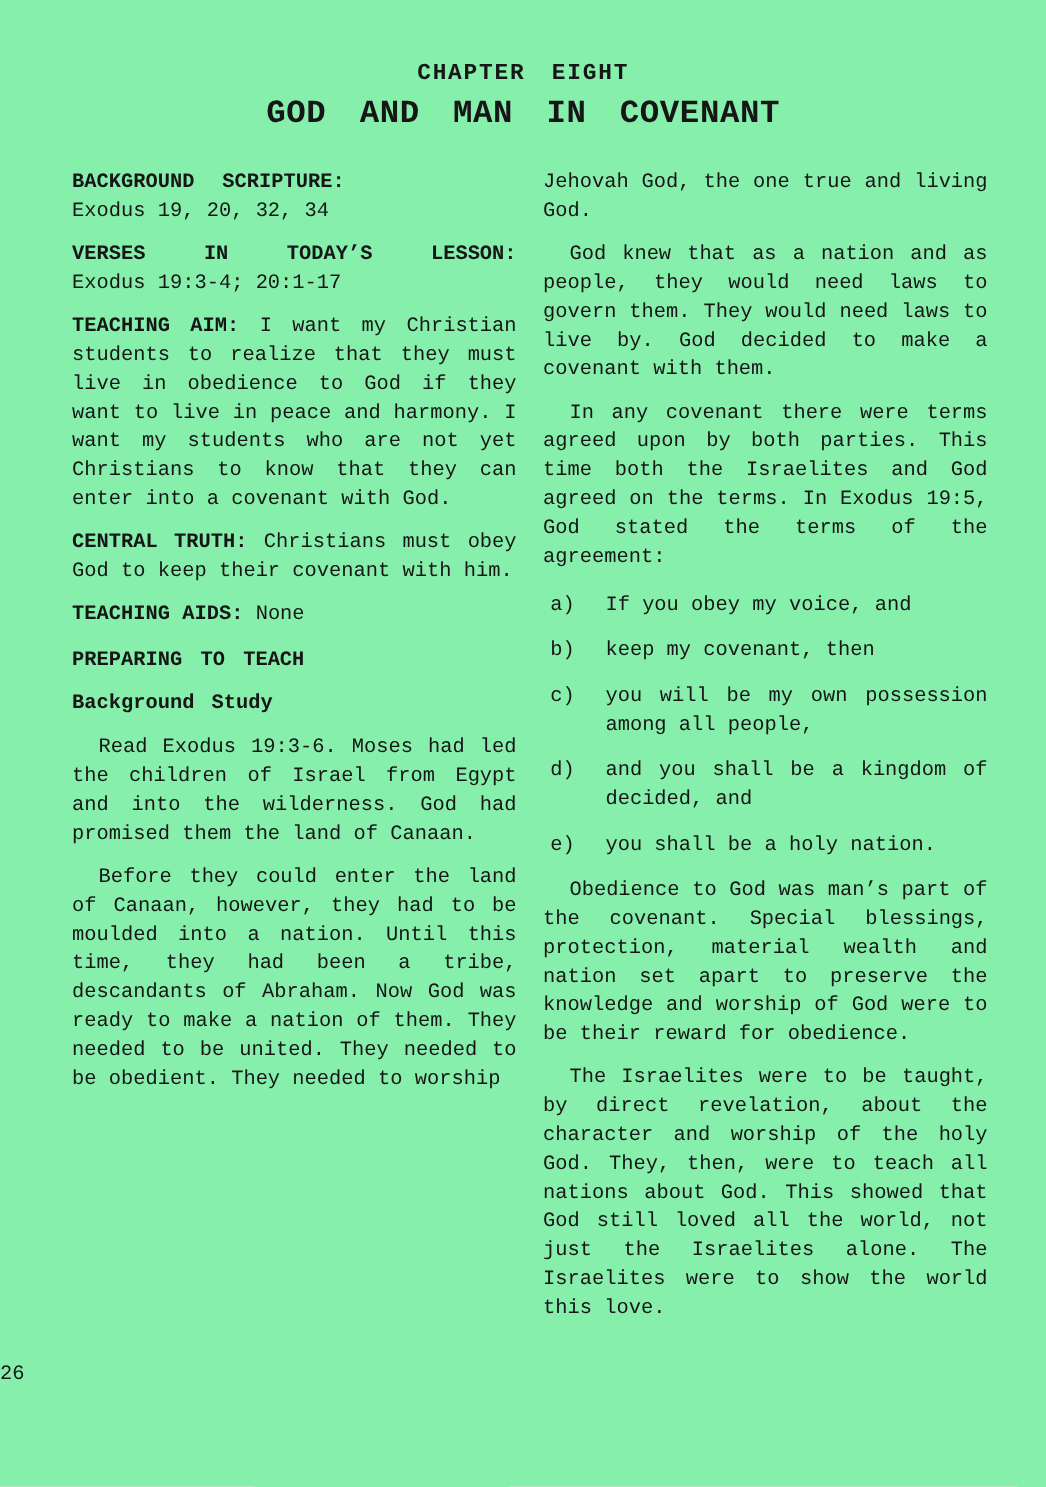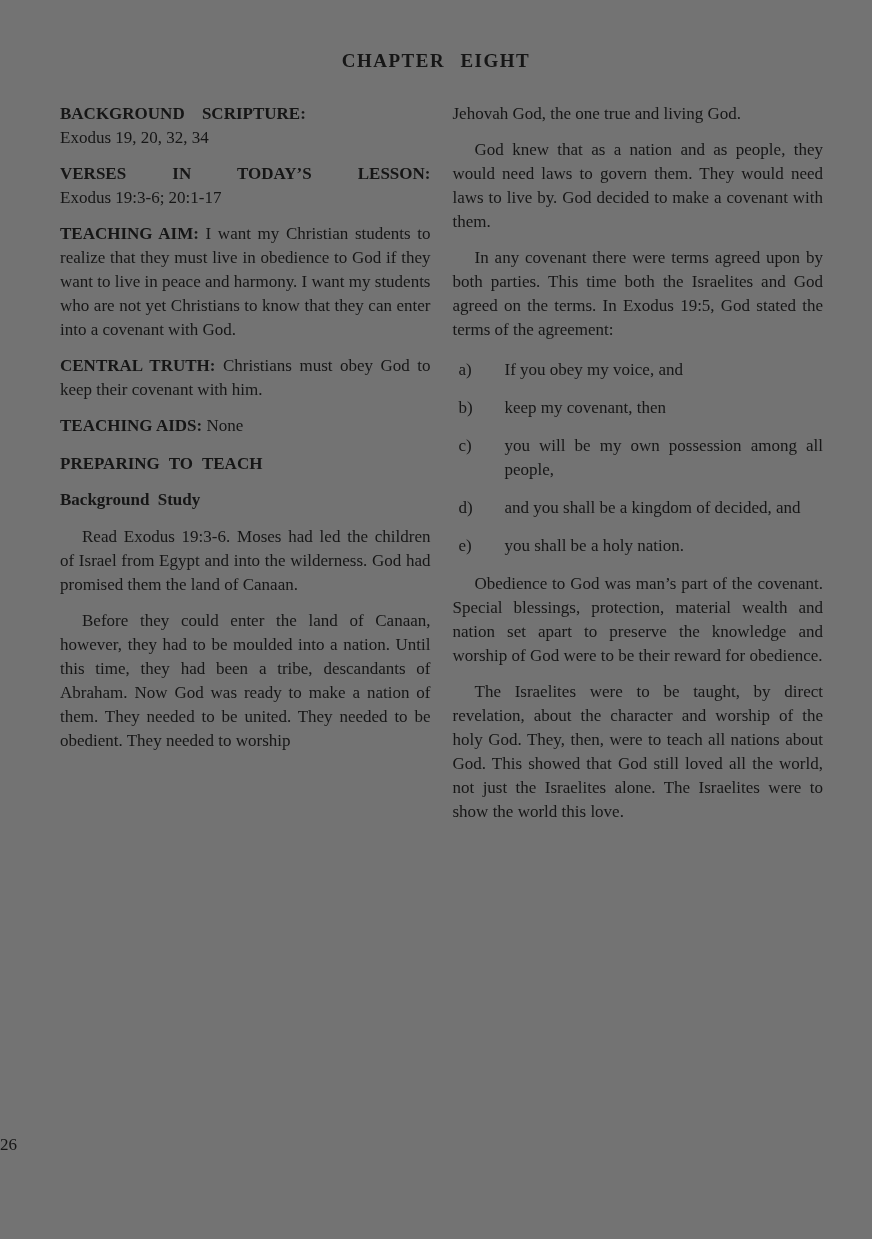--- a/index.html
+++ b/index.html
@@ -1,20 +1,20 @@
 <!DOCTYPE html>
 <html><head>
 <meta charset="utf-8">
 <style>
   html,body { margin:0; padding:0; background:#e8e8e6; }
   .page {
     width:872px; height:1239px;
-    background:#737373;
+    background:#86efac;
     color:#161616;
-    font-family:Liberation Serif, serif;
+    font-family:Liberation Mono, monospace;
     position:relative;
     margin:0 auto;
     overflow:hidden;
   }
   .header { text-align:center; padding-top:50px; }
   .chapter {
     font-size:19px; font-weight:bold;
     letter-spacing:1.5px; word-spacing:9px;
   }
   .title {
@@ -46,34 +46,35 @@
     font-size:17px;
   }
 </style>
 </head>
 <body>
 
 <div class="page">
 
   <div class="header">
     <div class="chapter">CHAPTER EIGHT</div>
+    <div class="title">GOD AND MAN IN COVENANT</div>
   </div>
 
   <div class="columns">
 
     <div class="col">
 
       <p class="blk">
         <b class="lbl lbl-line wide">BACKGROUND SCRIPTURE:</b>
         <span>Exodus 19, 20, 32, 34</span>
       </p>
 
       <p class="blk">
         <b class="lbl lbl-line stretch">VERSES IN TODAY’S LESSON:</b>
-        <span>Exodus 19:3-6; 20:1-17</span>
+        <span>Exodus 19:3-4; 20:1-17</span>
       </p>
 
 
       <p class="blk">
         <b class="lbl">TEACHING AIM:</b>
         <span>I want my Christian students to realize that they must live in obedience to God if they want to live in peace and harmony. I want my students who are not yet Christians to know that they can enter into a covenant with God.</span>
       </p>
 
       <p class="blk">
         <b class="lbl">CENTRAL TRUTH:</b>

